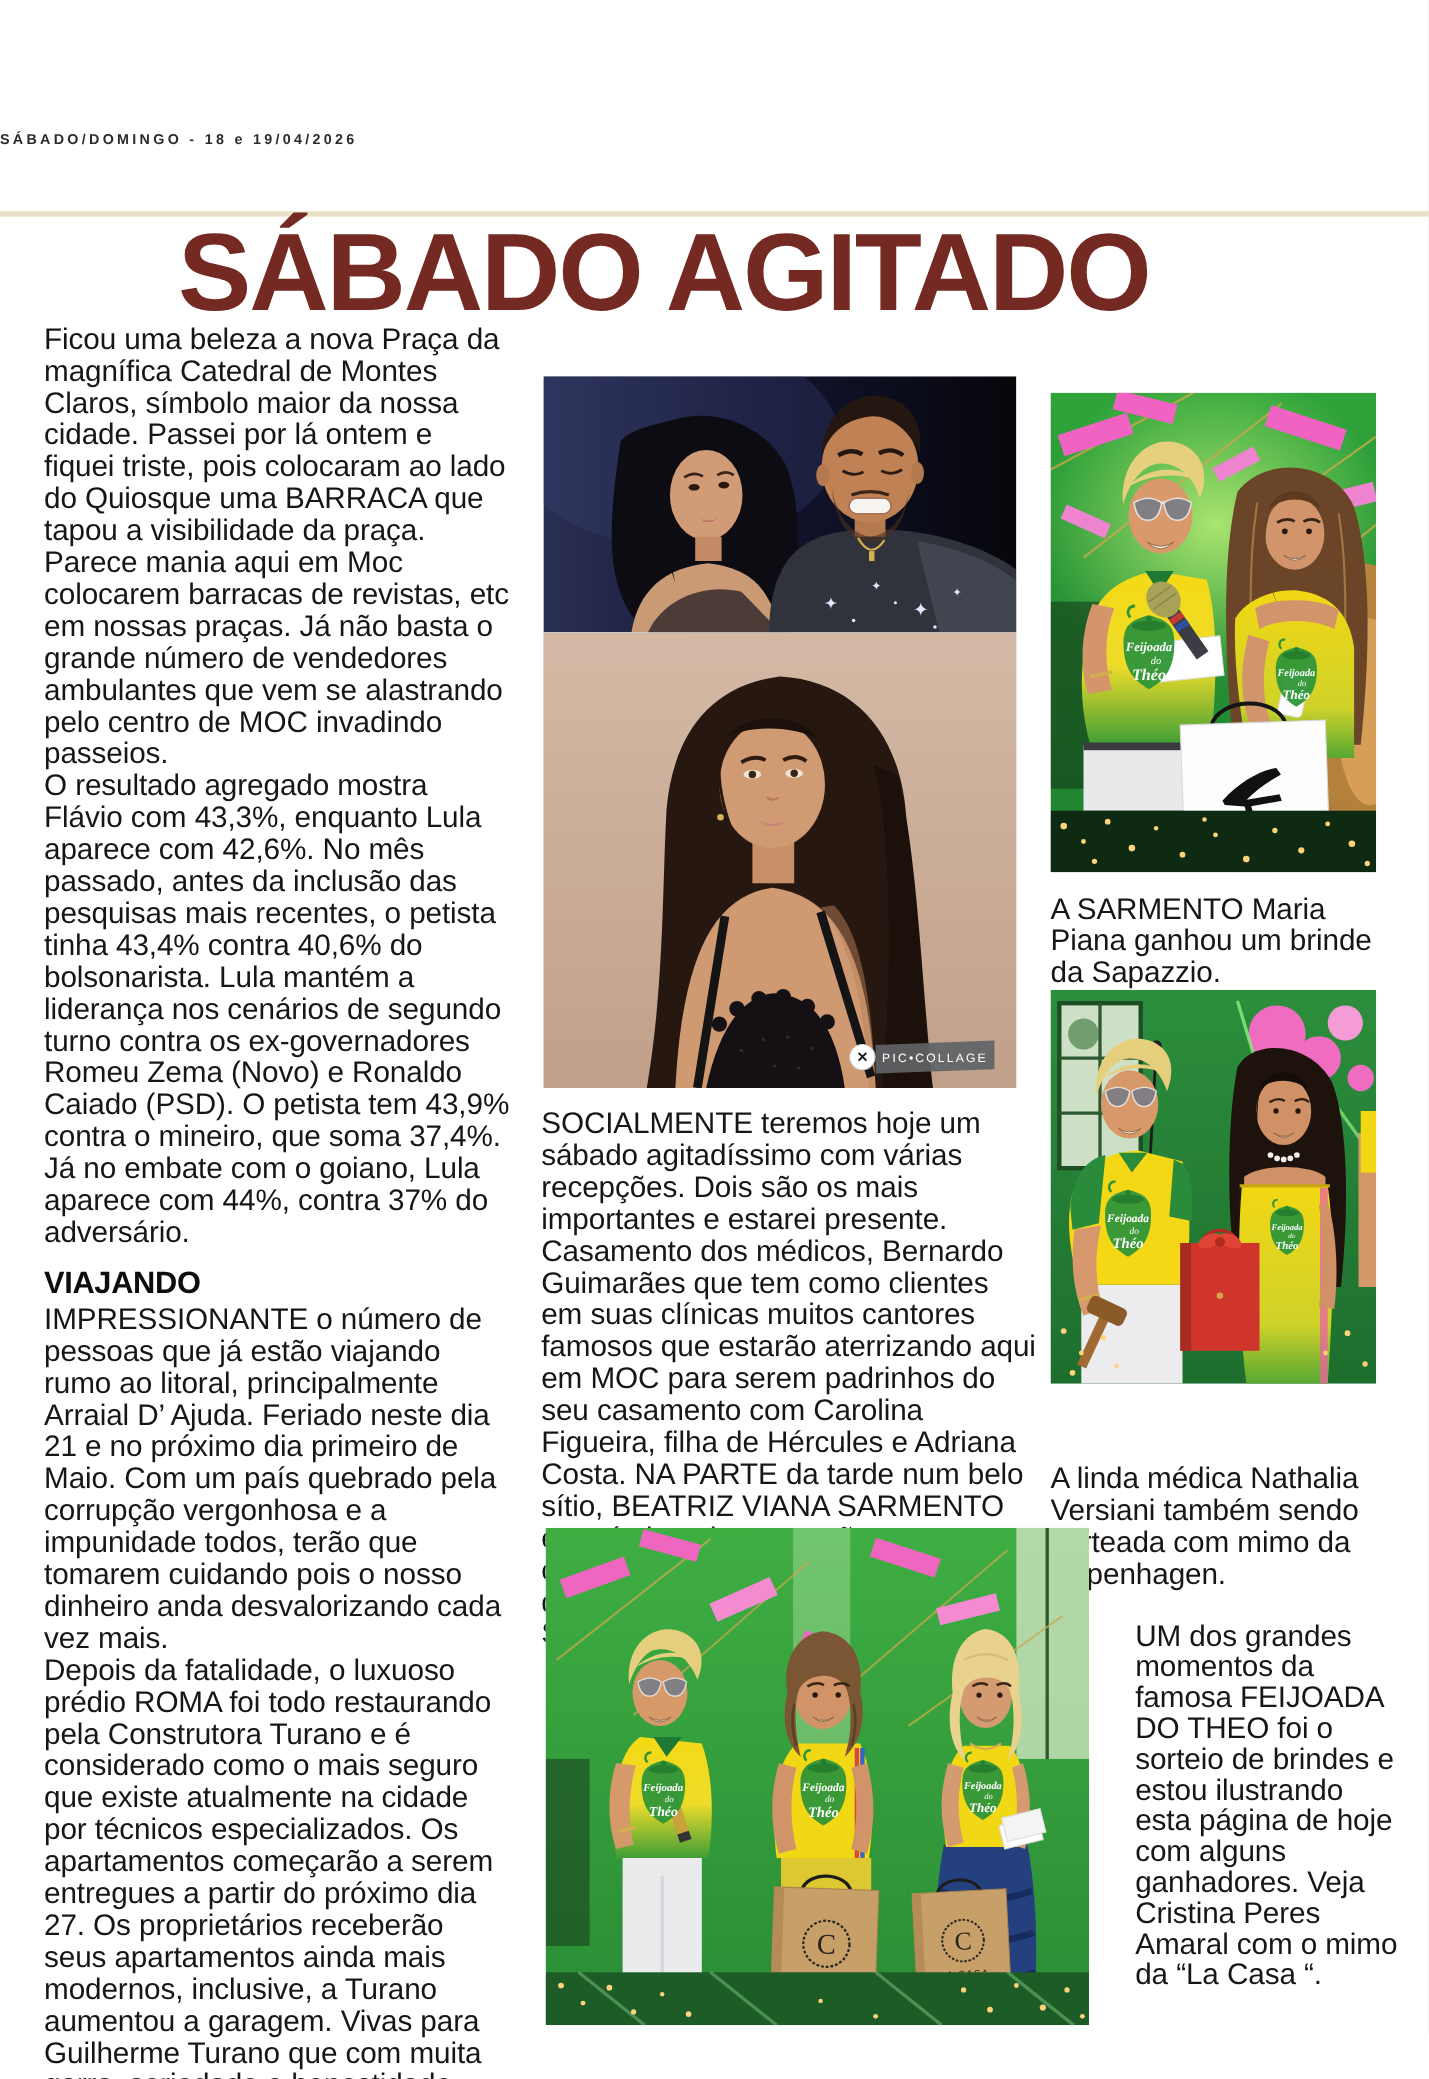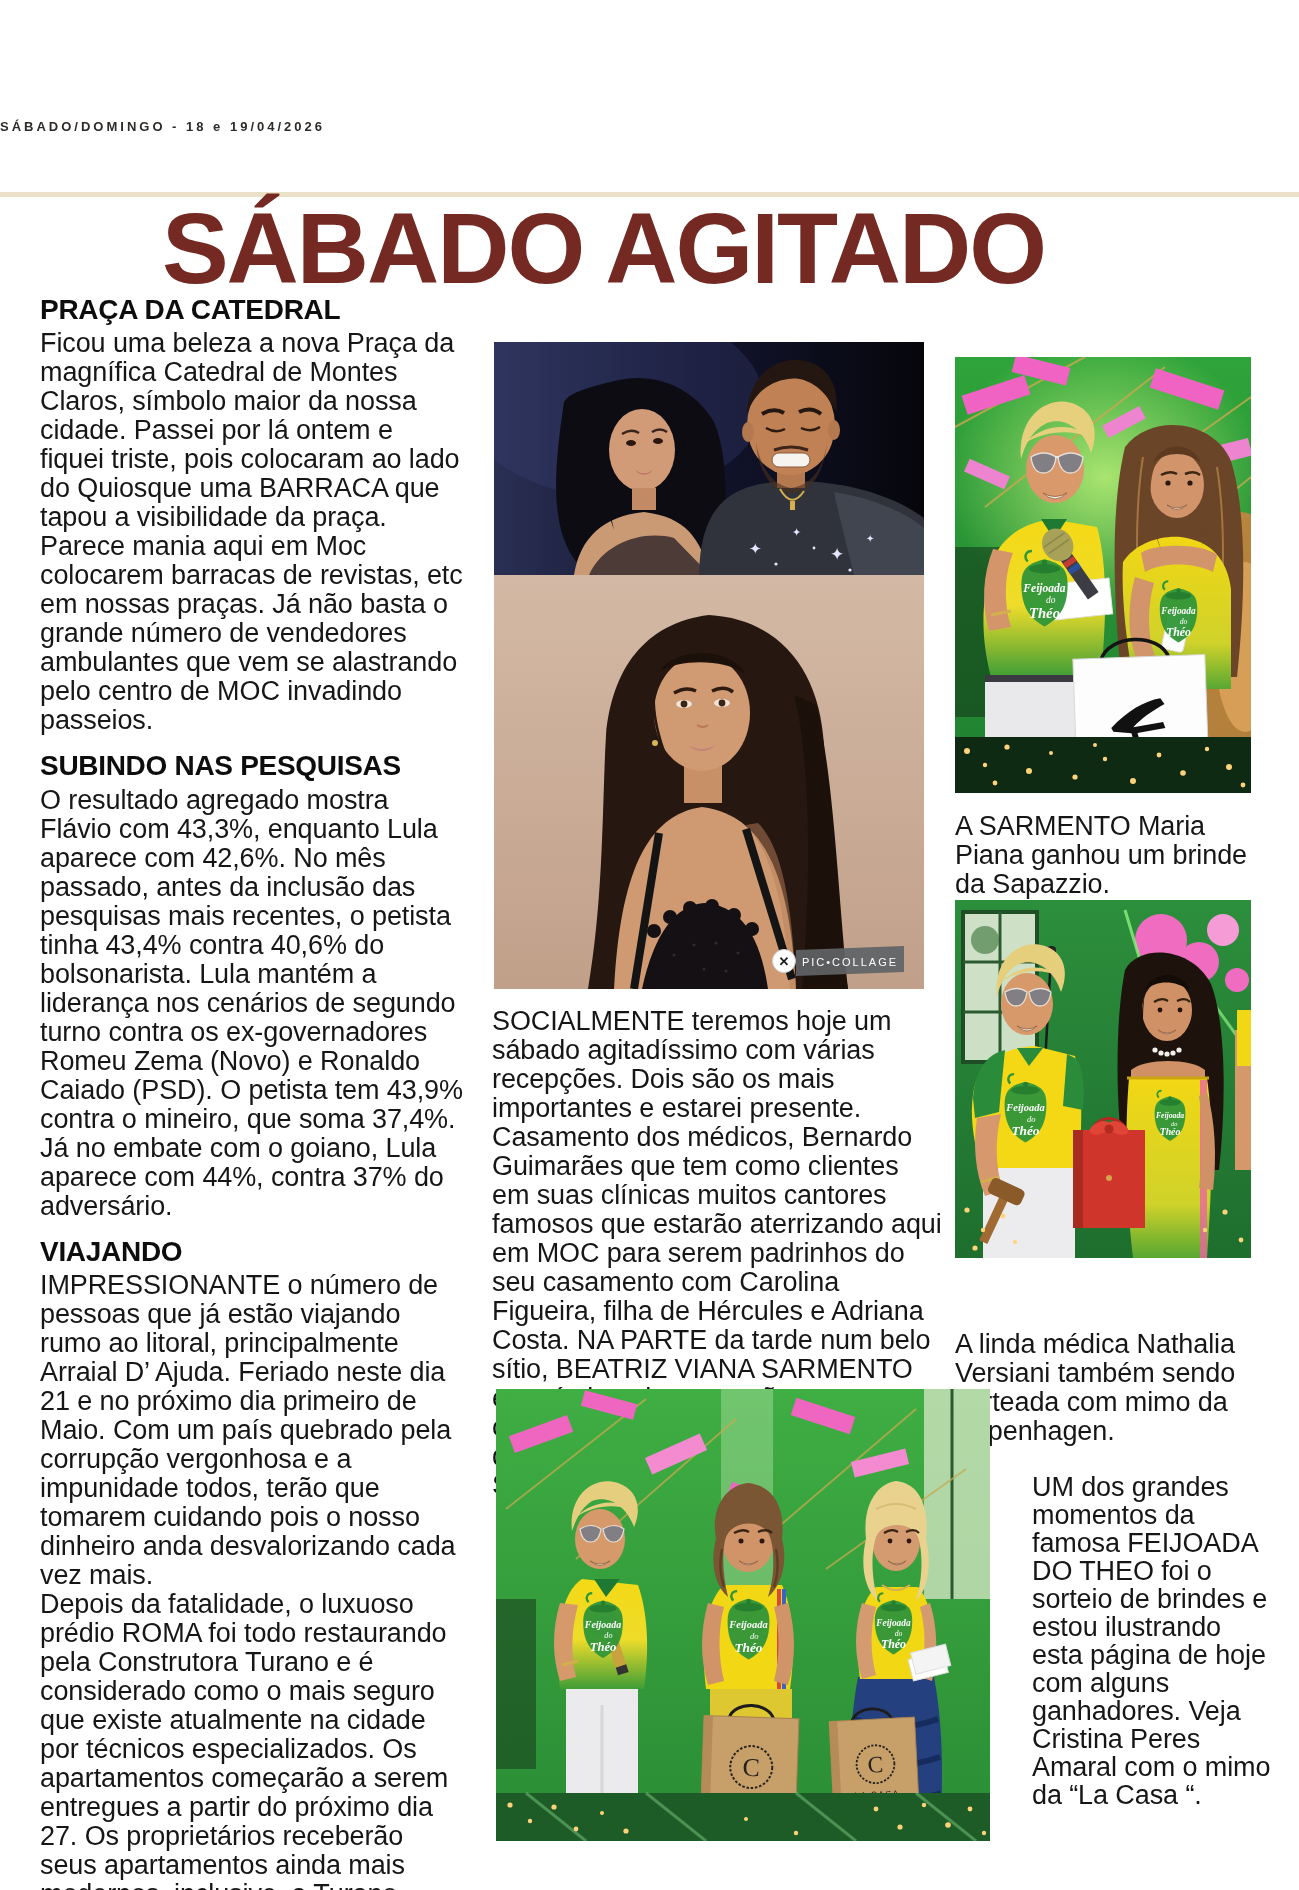--- a/index.html
+++ b/index.html
@@ -82,25 +82,23 @@
         <rect x="0" y="0" width="9" height="115" fill="#b58c58"></rect>
         <circle cx="49" cy="50" r="21" fill="none" stroke="#26221c" stroke-width="2" stroke-dasharray="2.5,1.8"></circle>
         <text x="49" y="59" text-anchor="middle" font-family="Liberation Serif, serif" font-size="26" fill="#26221c">C</text>
         <text x="49" y="87" text-anchor="middle" font-size="9.5" letter-spacing="1.5" fill="#26221c">LA CASA</text>
       </g>
     </defs>
   </svg>
 
   <div class="col-left">
     <div class="sec">
-      <h2>PRAÇA DA CATEDRAL</h2>
       <p class="body-text">Ficou uma beleza a nova Praça da magnífica Catedral de Montes Claros, símbolo maior da nossa cidade. Passei por lá ontem e fiquei triste, pois colocaram ao lado do Quiosque  uma BARRACA que tapou a visibilidade da praça. Parece mania aqui em Moc colocarem barracas de revistas, etc em nossas praças. Já não basta o grande número de vendedores ambulantes que vem se alastrando pelo centro de MOC invadindo passeios.</p>
     </div>
     <div class="sec">
-      <h2>SUBINDO NAS PESQUISAS</h2>
       <p class="body-text">O resultado agregado mostra Flávio com 43,3%, enquanto Lula aparece com 42,6%. No mês passado, antes da inclusão das pesquisas mais recentes, o petista tinha 43,4% contra 40,6% do bolsonarista. Lula mantém a liderança nos cenários de segundo turno contra os ex-governadores Romeu Zema (Novo) e Ronaldo Caiado (PSD). O petista tem 43,9% contra o mineiro, que soma 37,4%. Já no embate com o goiano, Lula aparece com 44%, contra 37% do adversário.</p>
     </div>
     <div class="sec">
       <h2>VIAJANDO</h2>
       <p class="body-text">IMPRESSIONANTE  o número de pessoas que já estão viajando rumo ao litoral, principalmente Arraial D’ Ajuda. Feriado neste dia 21 e no próximo dia primeiro de Maio. Com um país quebrado pela corrupção vergonhosa e a impunidade todos, terão que tomarem cuidando pois o nosso  dinheiro anda desvalorizando cada vez mais.</p>
     </div>
     <div class="sec">
       <p class="body-text">Depois da fatalidade, o luxuoso prédio ROMA foi todo restaurando pela Construtora Turano e é  considerado como o mais seguro que existe atualmente na cidade por técnicos especializados. Os apartamentos começarão a serem entregues a partir do próximo dia 27. Os proprietários receberão seus apartamentos ainda mais modernos, inclusive, a Turano aumentou a garagem. Vivas para Guilherme Turano que com muita garra, seriedade e honestidade cumpriu com o prometido.</p>
     </div>
   </div>

